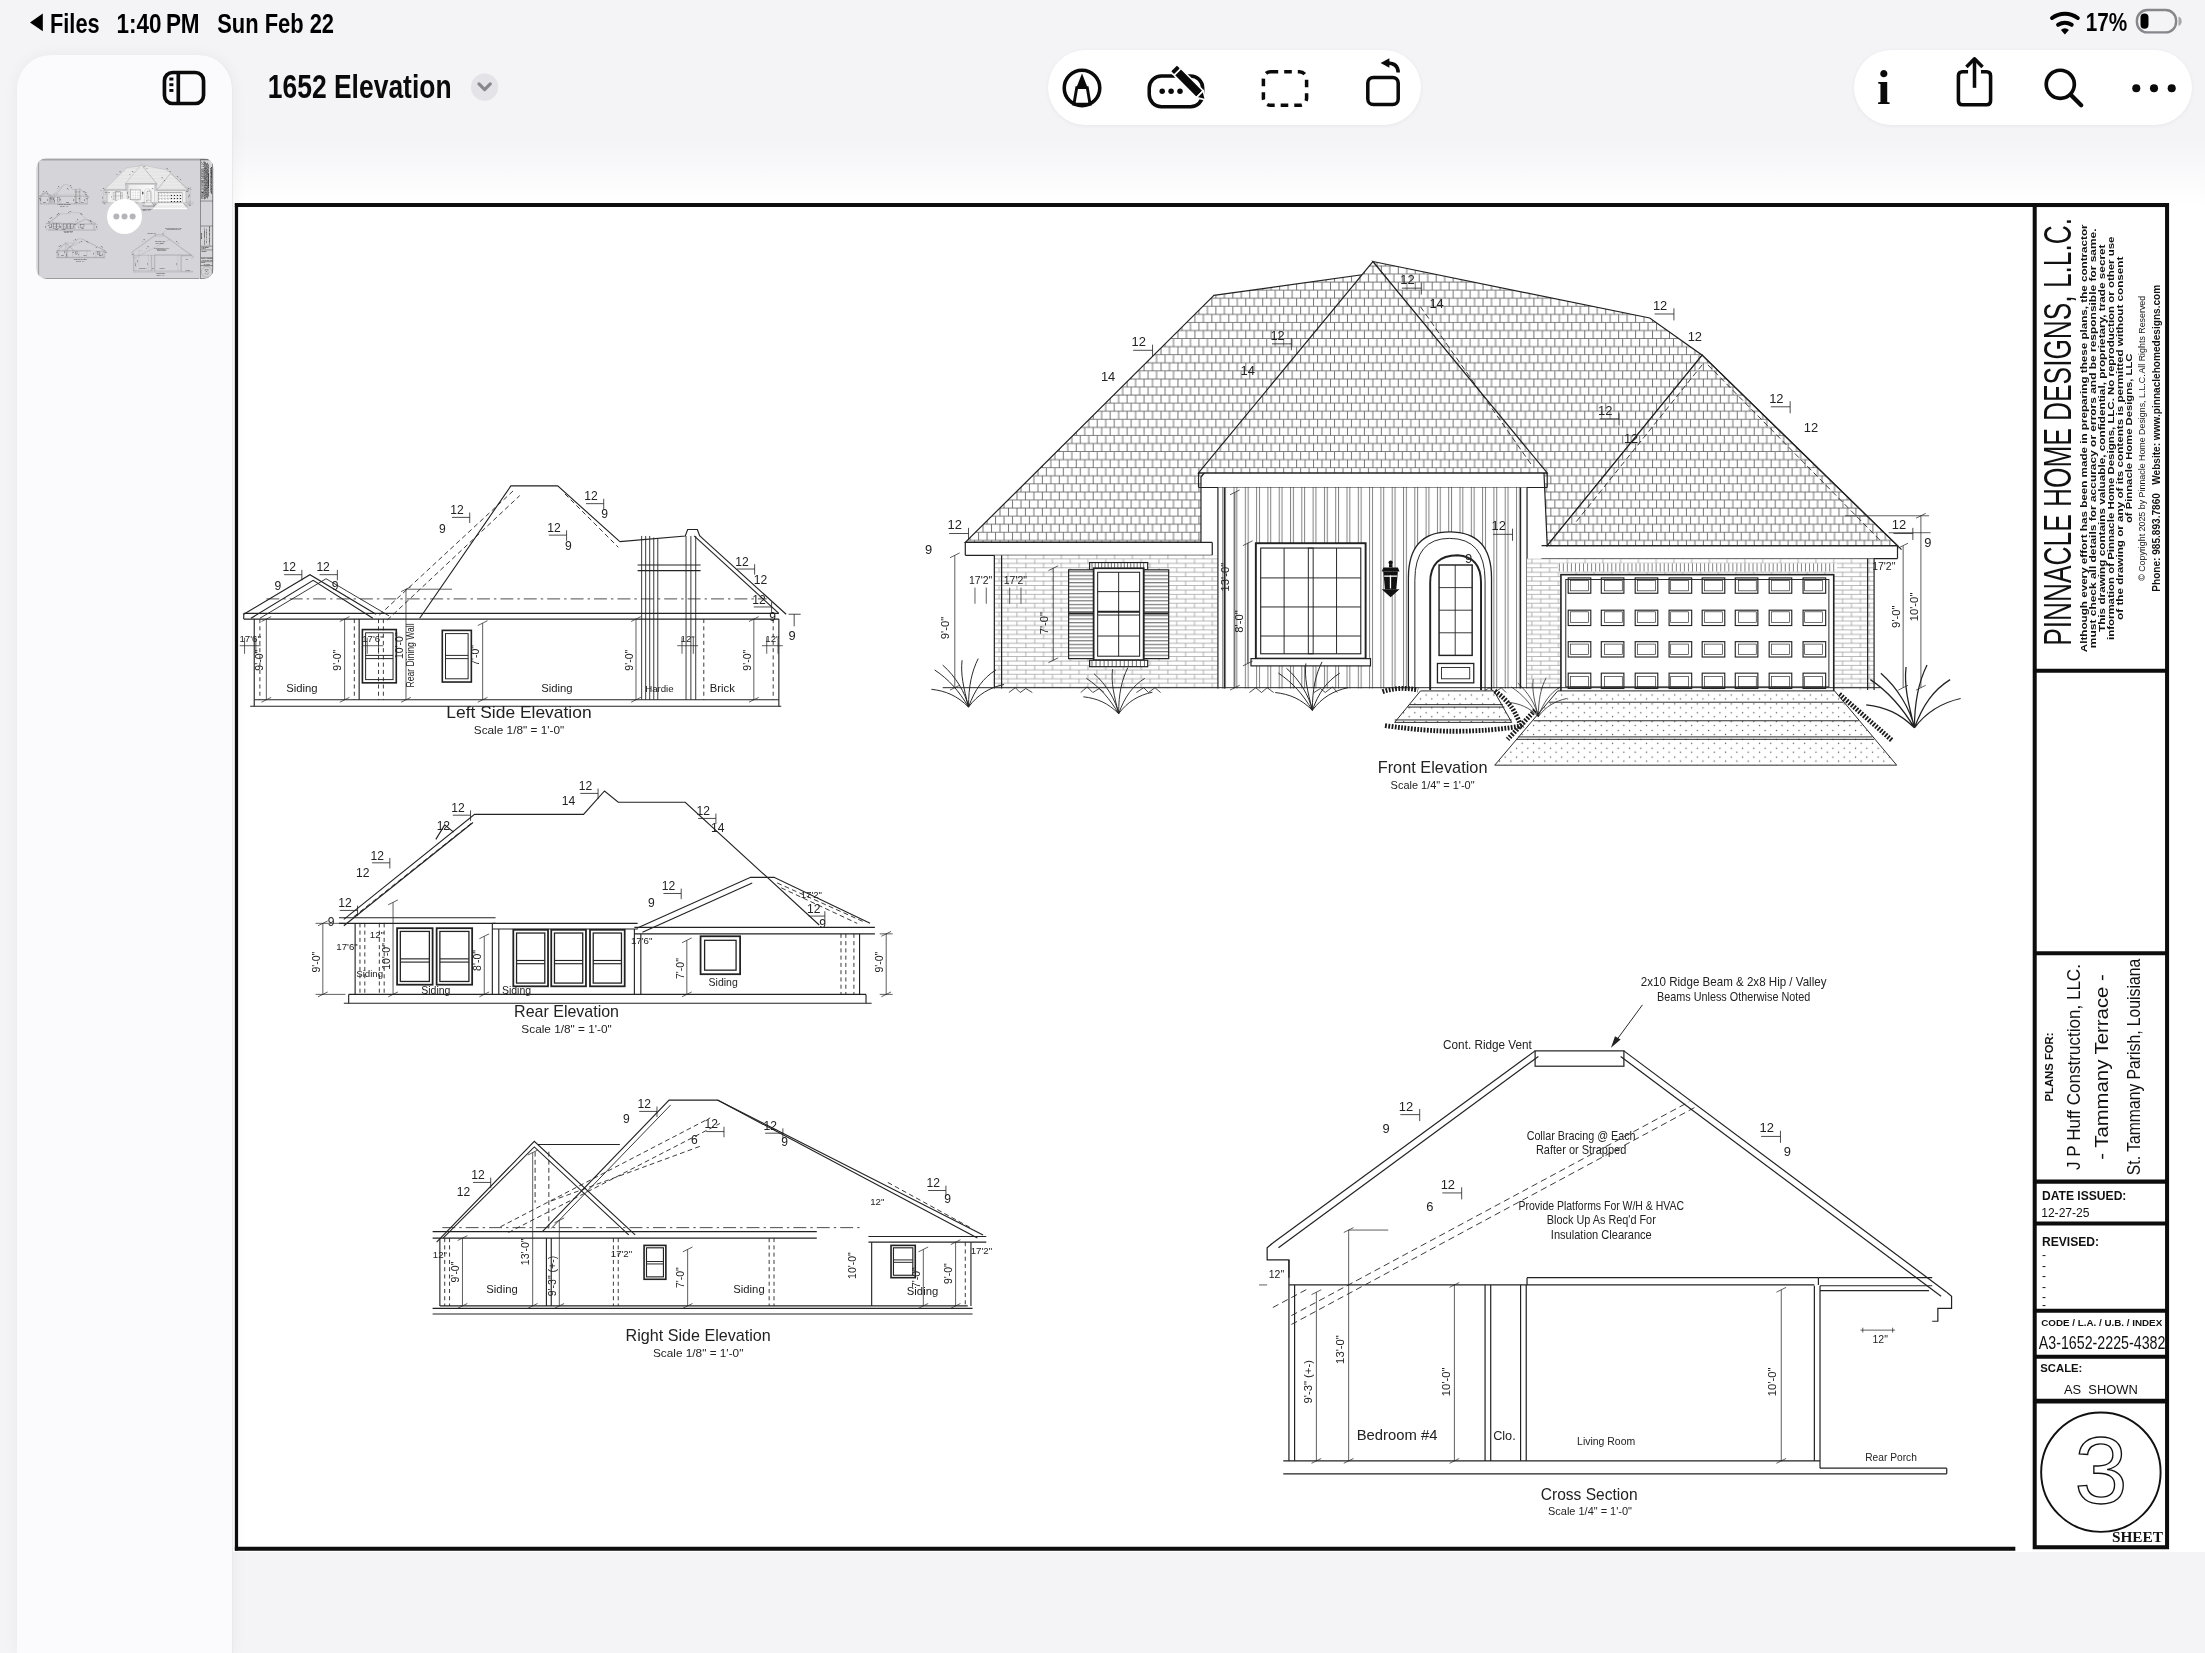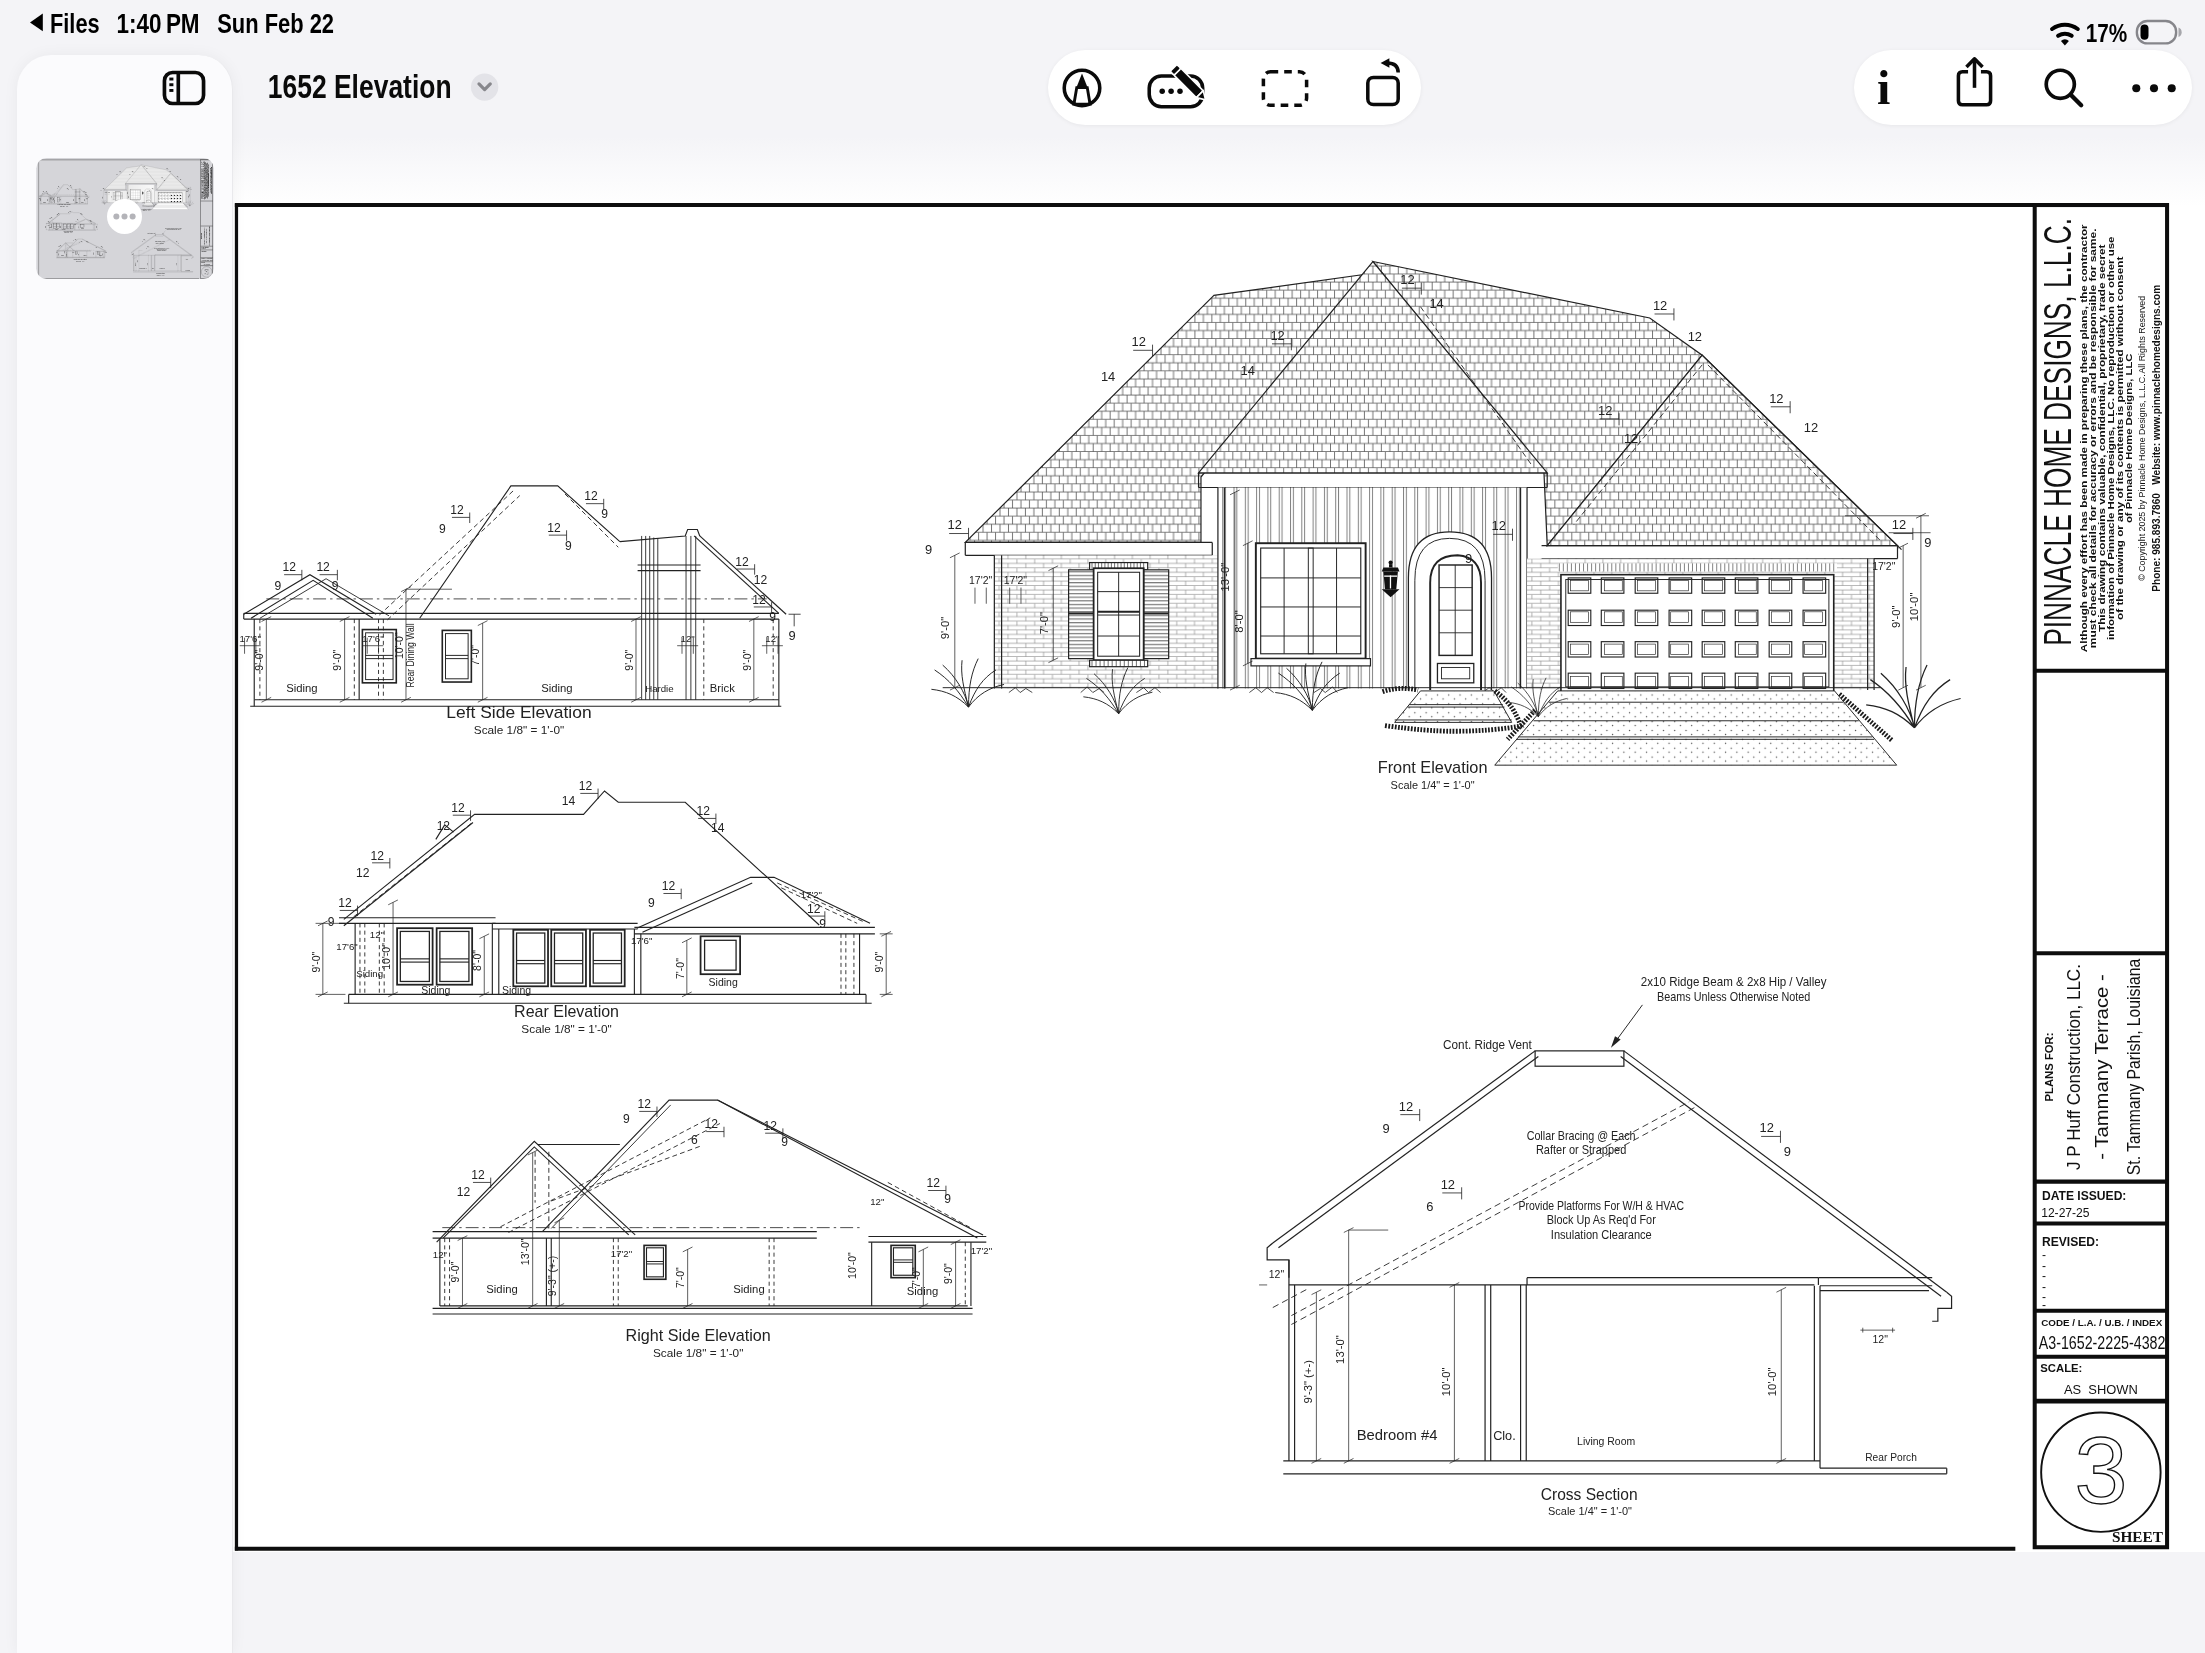--- a/index.html
+++ b/index.html
@@ -15,21 +15,21 @@
 
 <svg class="abs" style="left:0;top:0;" width="404" height="48" viewBox="0 0 500 60">
   <path d="M51 17 L35 28 L51 39 Z" fill="#000"></path>
   <g font-family="Liberation Sans,sans-serif" font-size="34" font-weight="600" fill="#000">
     <text x="60" y="41" textLength="62" lengthAdjust="spacingAndGlyphs">Files</text>
     <text x="143" y="41" textLength="104" lengthAdjust="spacingAndGlyphs">1:40 PM</text>
     <text x="269" y="41" textLength="146" lengthAdjust="spacingAndGlyphs">Sun Feb 22</text>
   </g>
 </svg>
 
-<div class="abs" style="left:2050px;top:17px;">
+<div class="abs" style="left:2050px;top:6px;">
 <svg width="137" height="32" viewBox="0 0 170 40">
 
   <g stroke="#000" stroke-width="5" fill="none" stroke-linecap="round">
     <path d="M2 15 A 27 27 0 0 1 34 15"></path>
     <path d="M9.5 23.5 A 16.5 16.5 0 0 1 26.5 23.5"></path>
   </g>
   <path d="M13 30 A 7 7 0 0 1 23 30 L18 35.5 Z" fill="#000"></path>
 
   <text x="44" y="31" font-size="33" font-weight="600" fill="#000" font-family="Liberation Sans,sans-serif" textLength="52" lengthAdjust="spacingAndGlyphs">17%</text>
 

